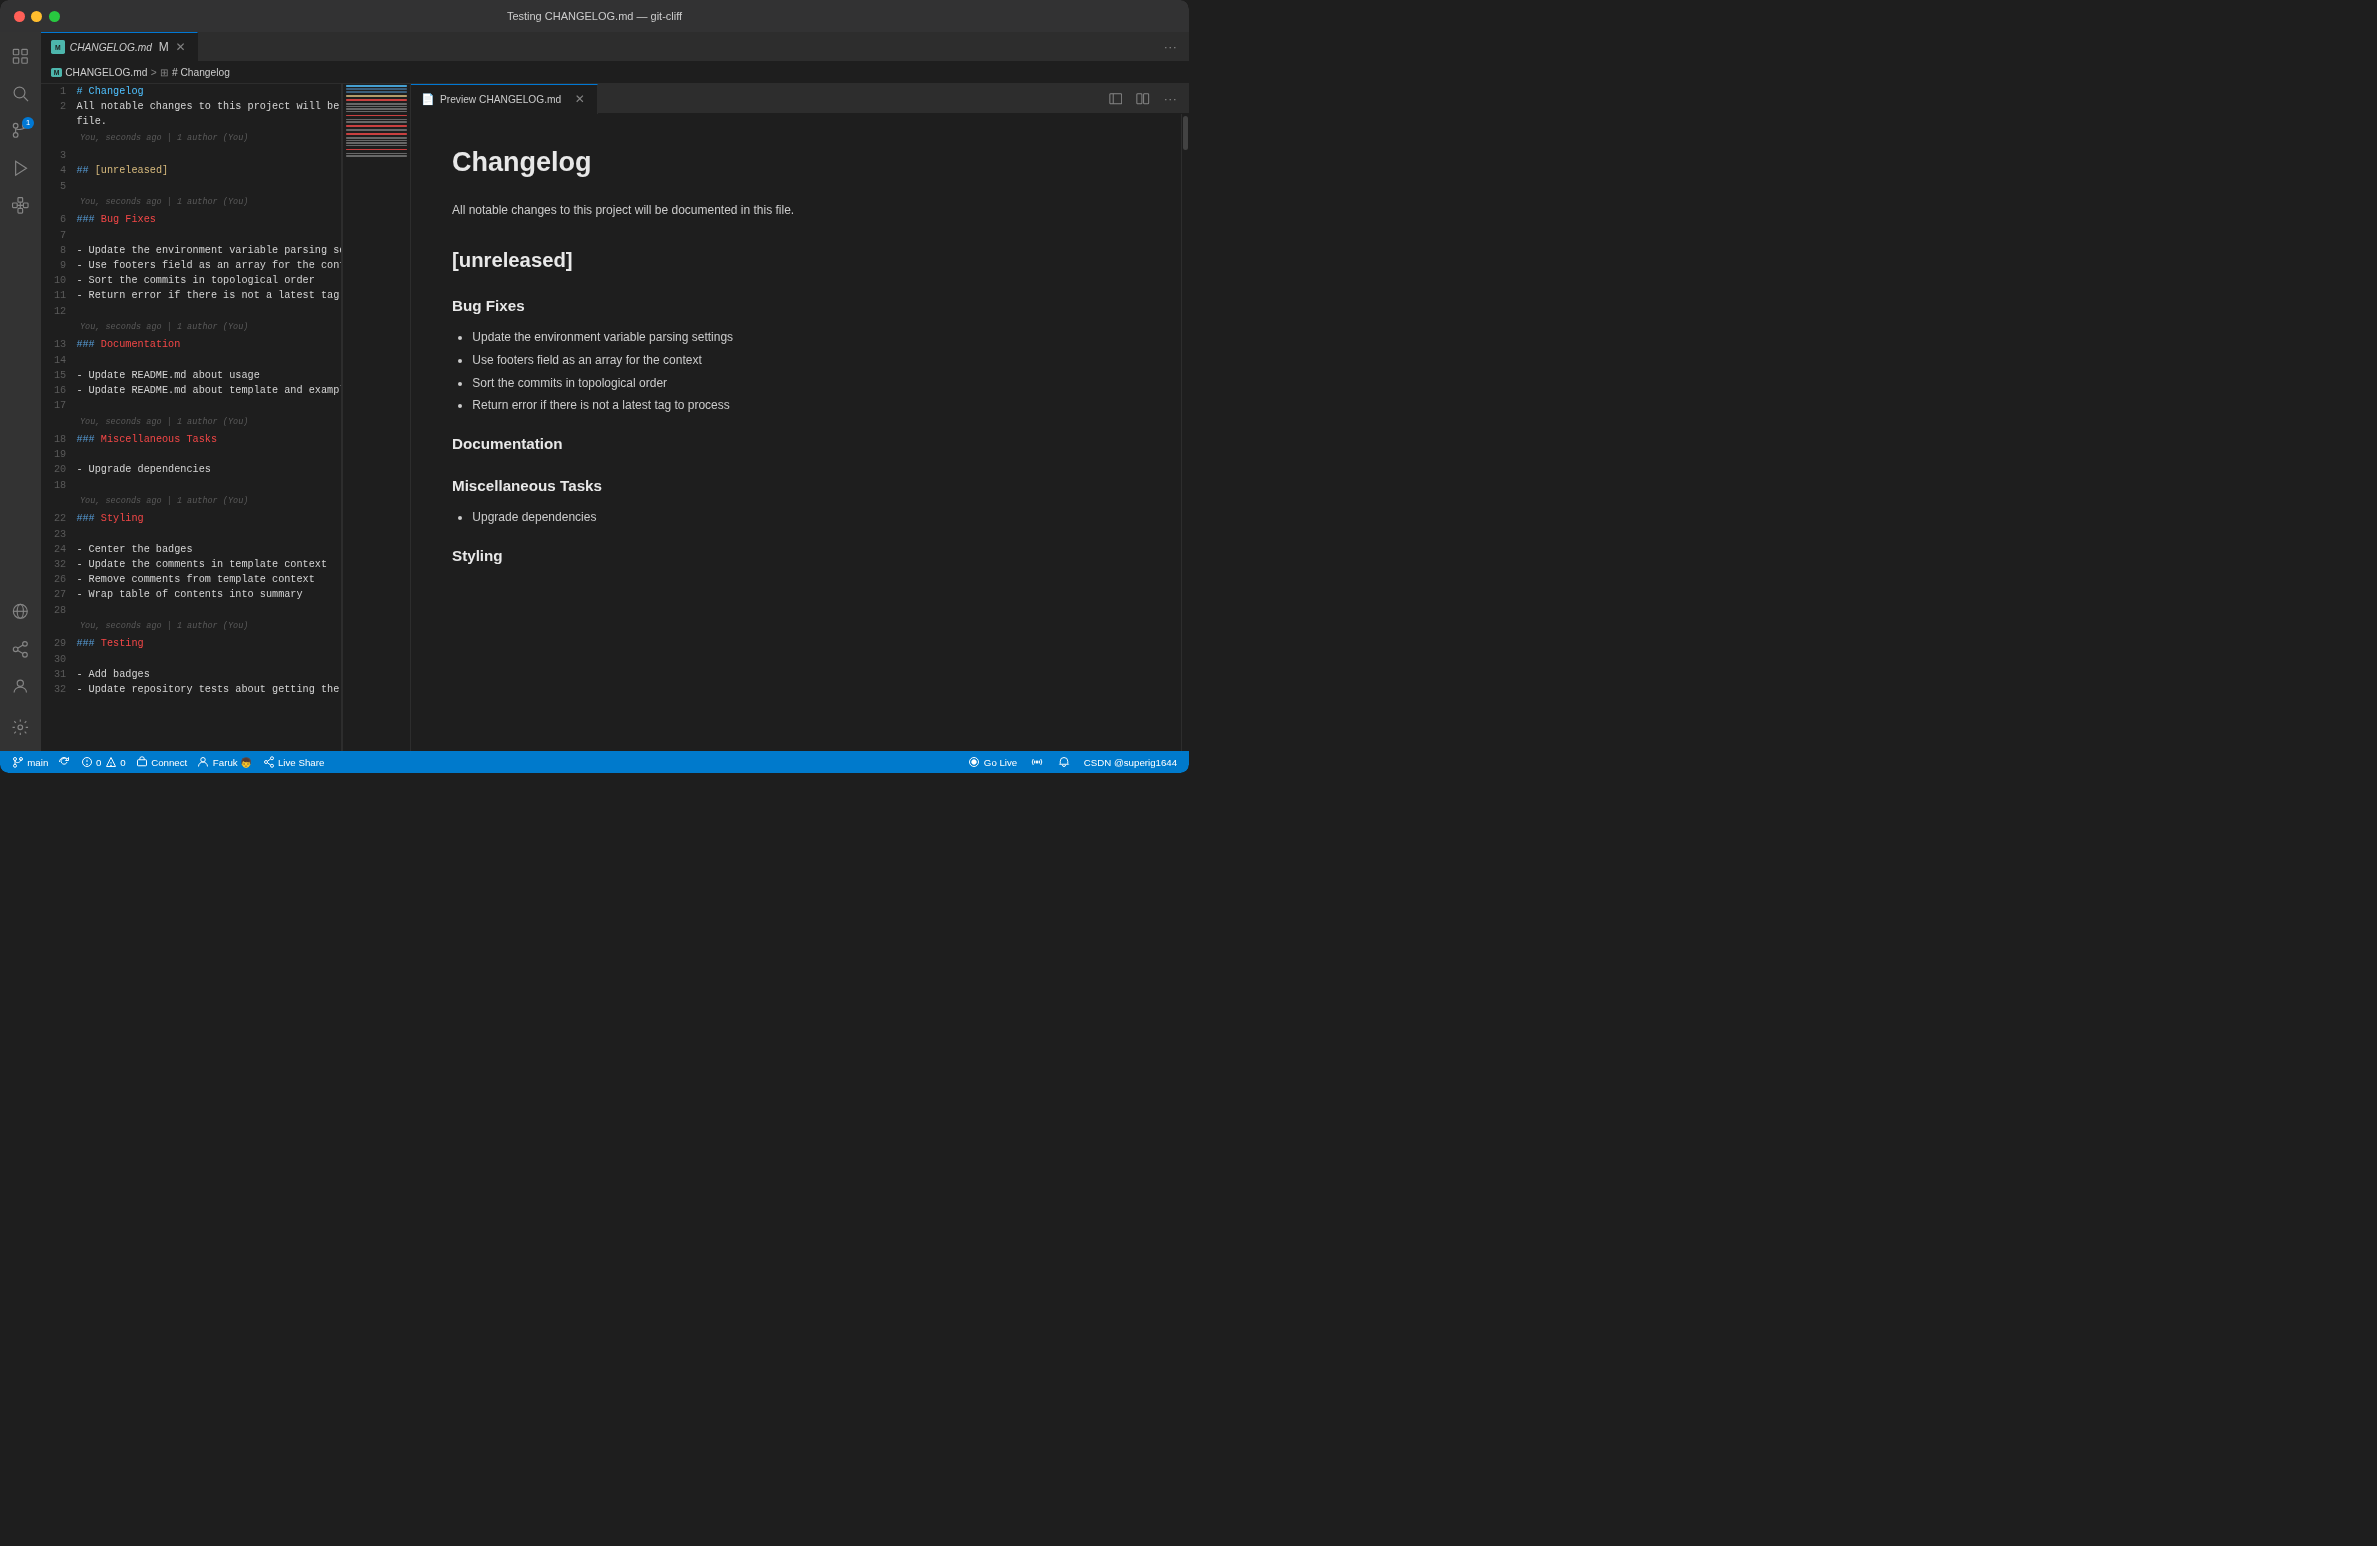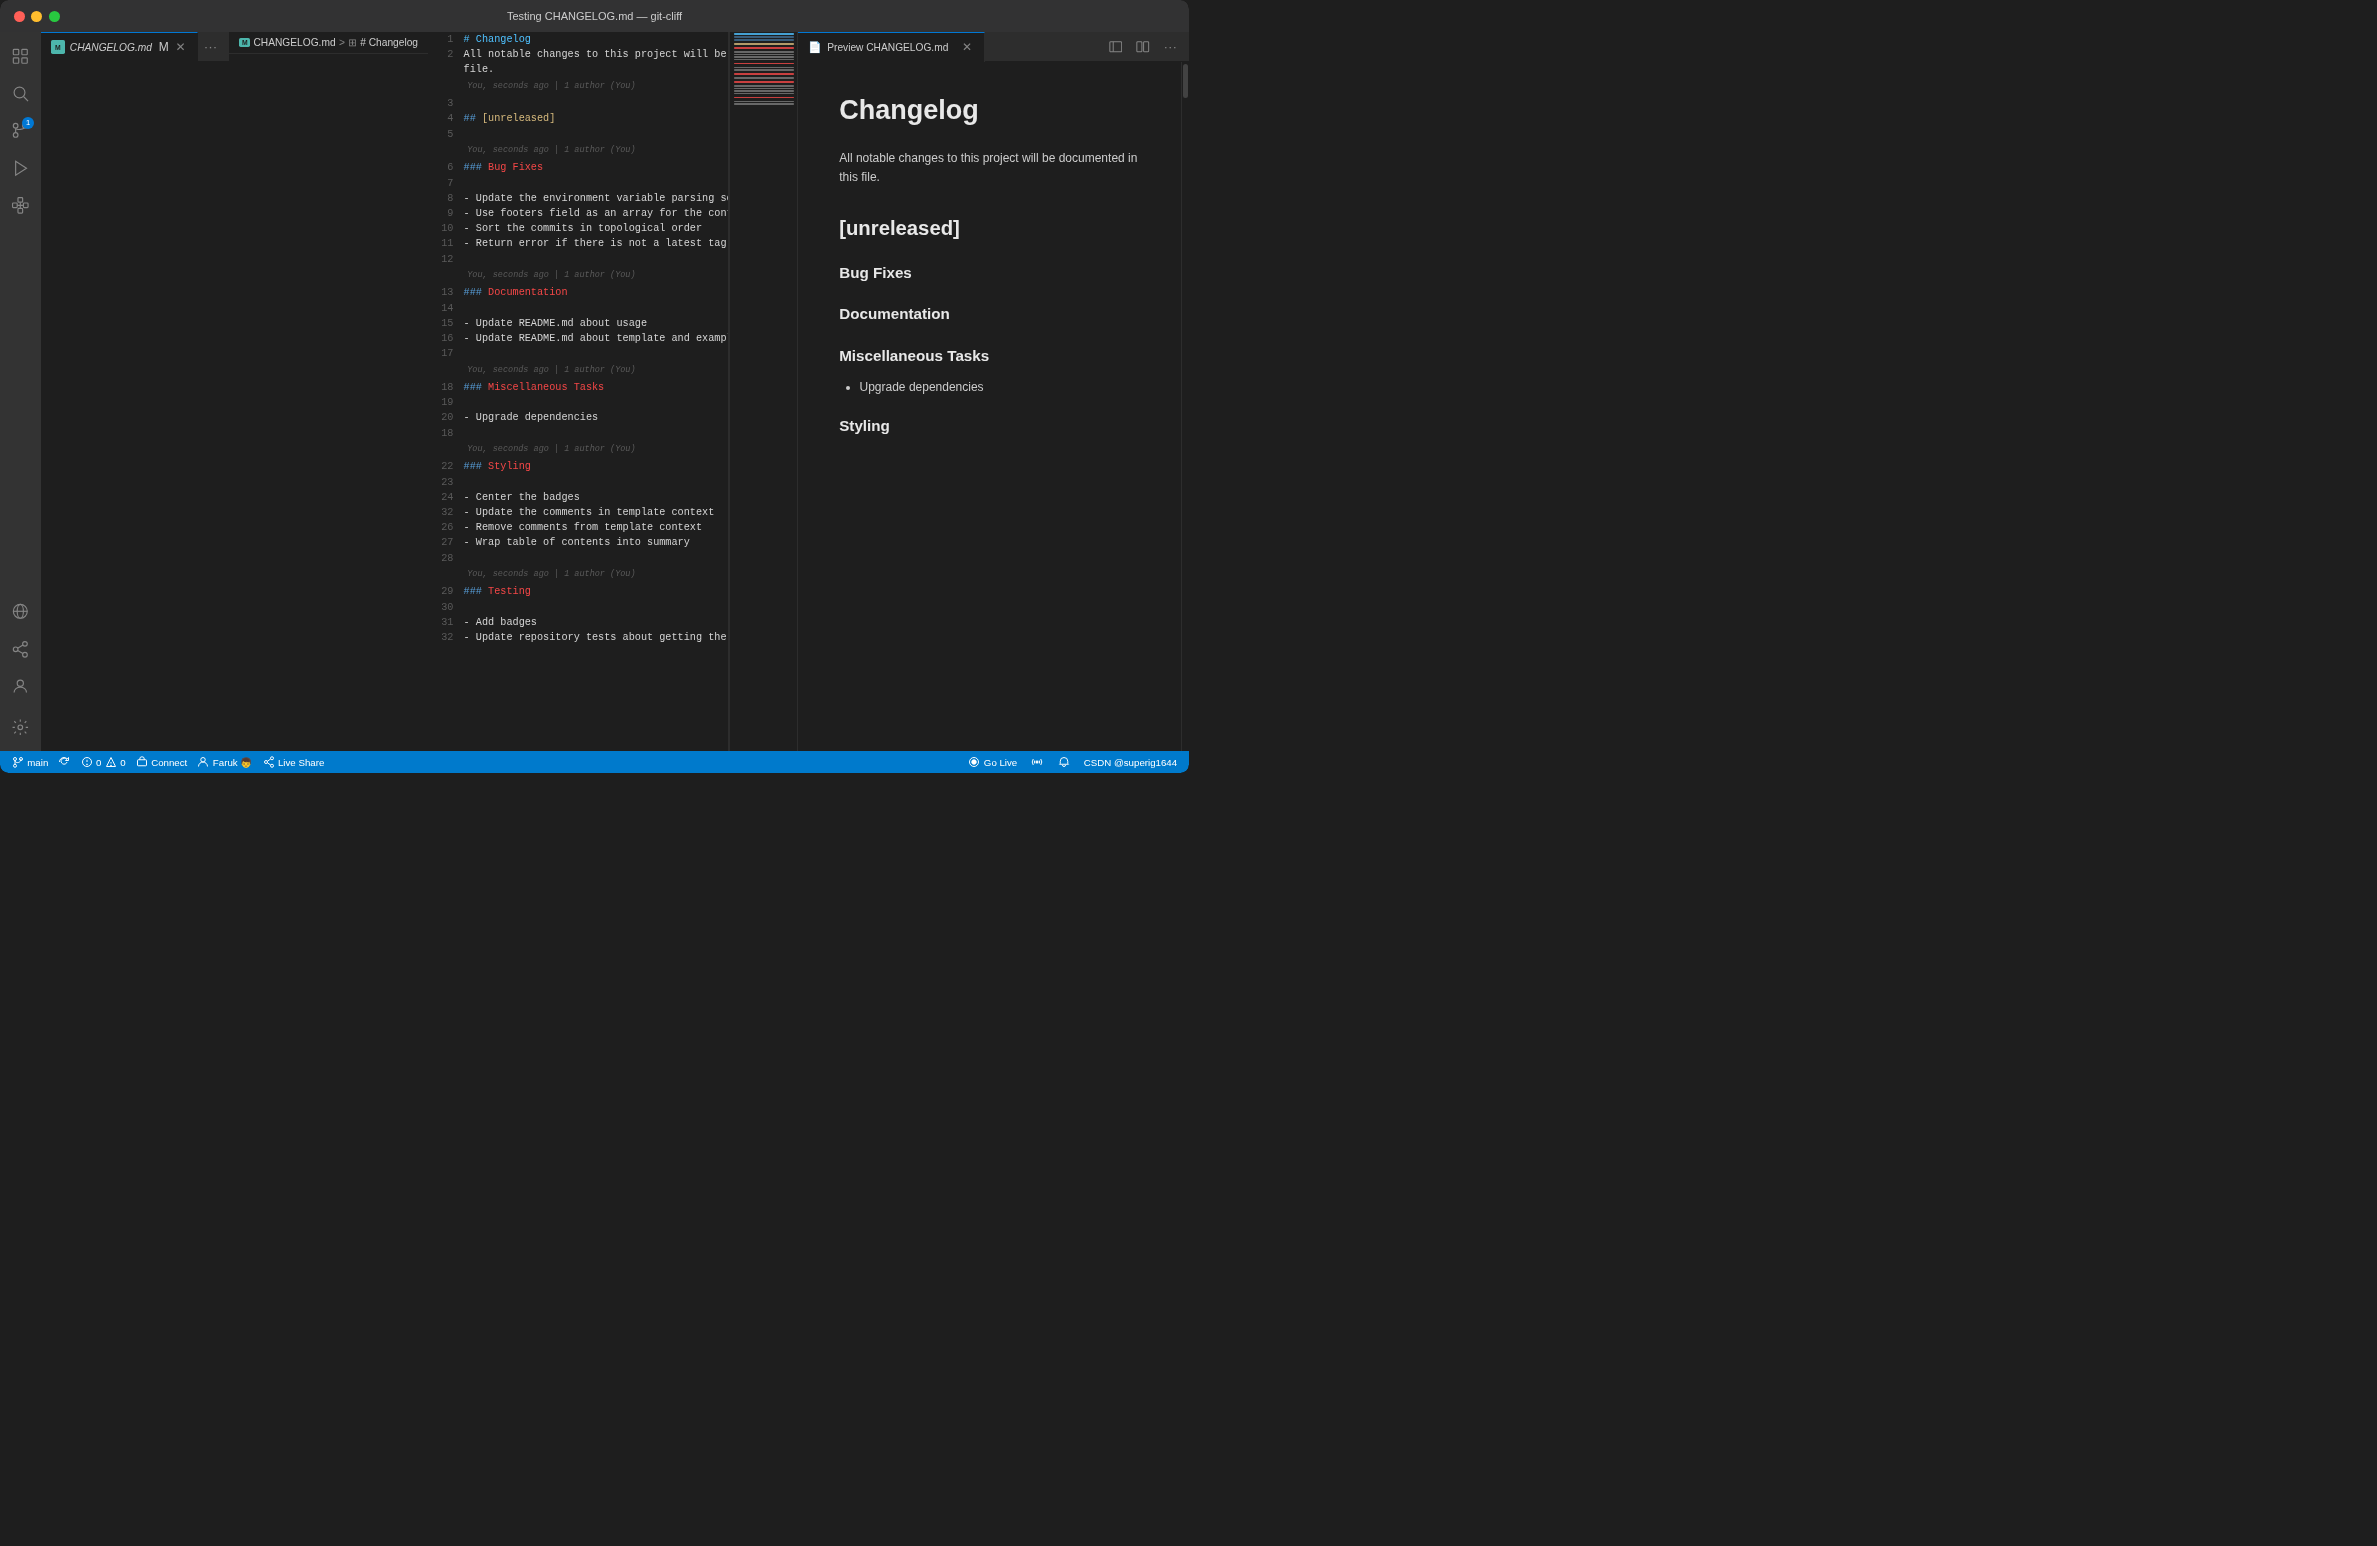--- a/index.html
+++ b/index.html
@@ -83,21 +83,21 @@
       display: flex;
       align-items: center;
       justify-content: center;
     }
     .activity-spacer { flex: 1; }
 
     
     .editor-area {
       flex: 1;
       display: flex;
-      flex-direction: row;
+      flex-direction: column;
       background: #1e1e1e;
       overflow: hidden;
     }
 
     
     .tab-bar {
       height: 30px;
       background: #2d2d2d;
       display: flex;
       align-items: center;
@@ -744,20 +744,26 @@
           </div>
 
           <div style="display:flex; flex:1; overflow:hidden;">
             <div class="preview-content">
               <h1 class="preview-h1">Changelog</h1>
               <p class="preview-intro">All notable changes to this project will be documented in this file.</p>
 
               <h2 class="preview-h2">[unreleased]</h2>
 
               <h3 class="preview-h3">Bug Fixes</h3>
+              <ul class="preview-ul">
+                <li>Update the environment variable parsing settings</li>
+                <li>Use footers field as an array for the context</li>
+                <li>Sort the commits in topological order</li>
+                <li>Return error if there is not a latest tag to process</li>
+              </ul>
 
               <h3 class="preview-h3">Documentation</h3>
 
               <h3 class="preview-h3">Miscellaneous Tasks</h3>
               <ul class="preview-ul">
                 <li>Upgrade dependencies</li>
               </ul>
 
               <h3 class="preview-h3">Styling</h3>
             </div>

